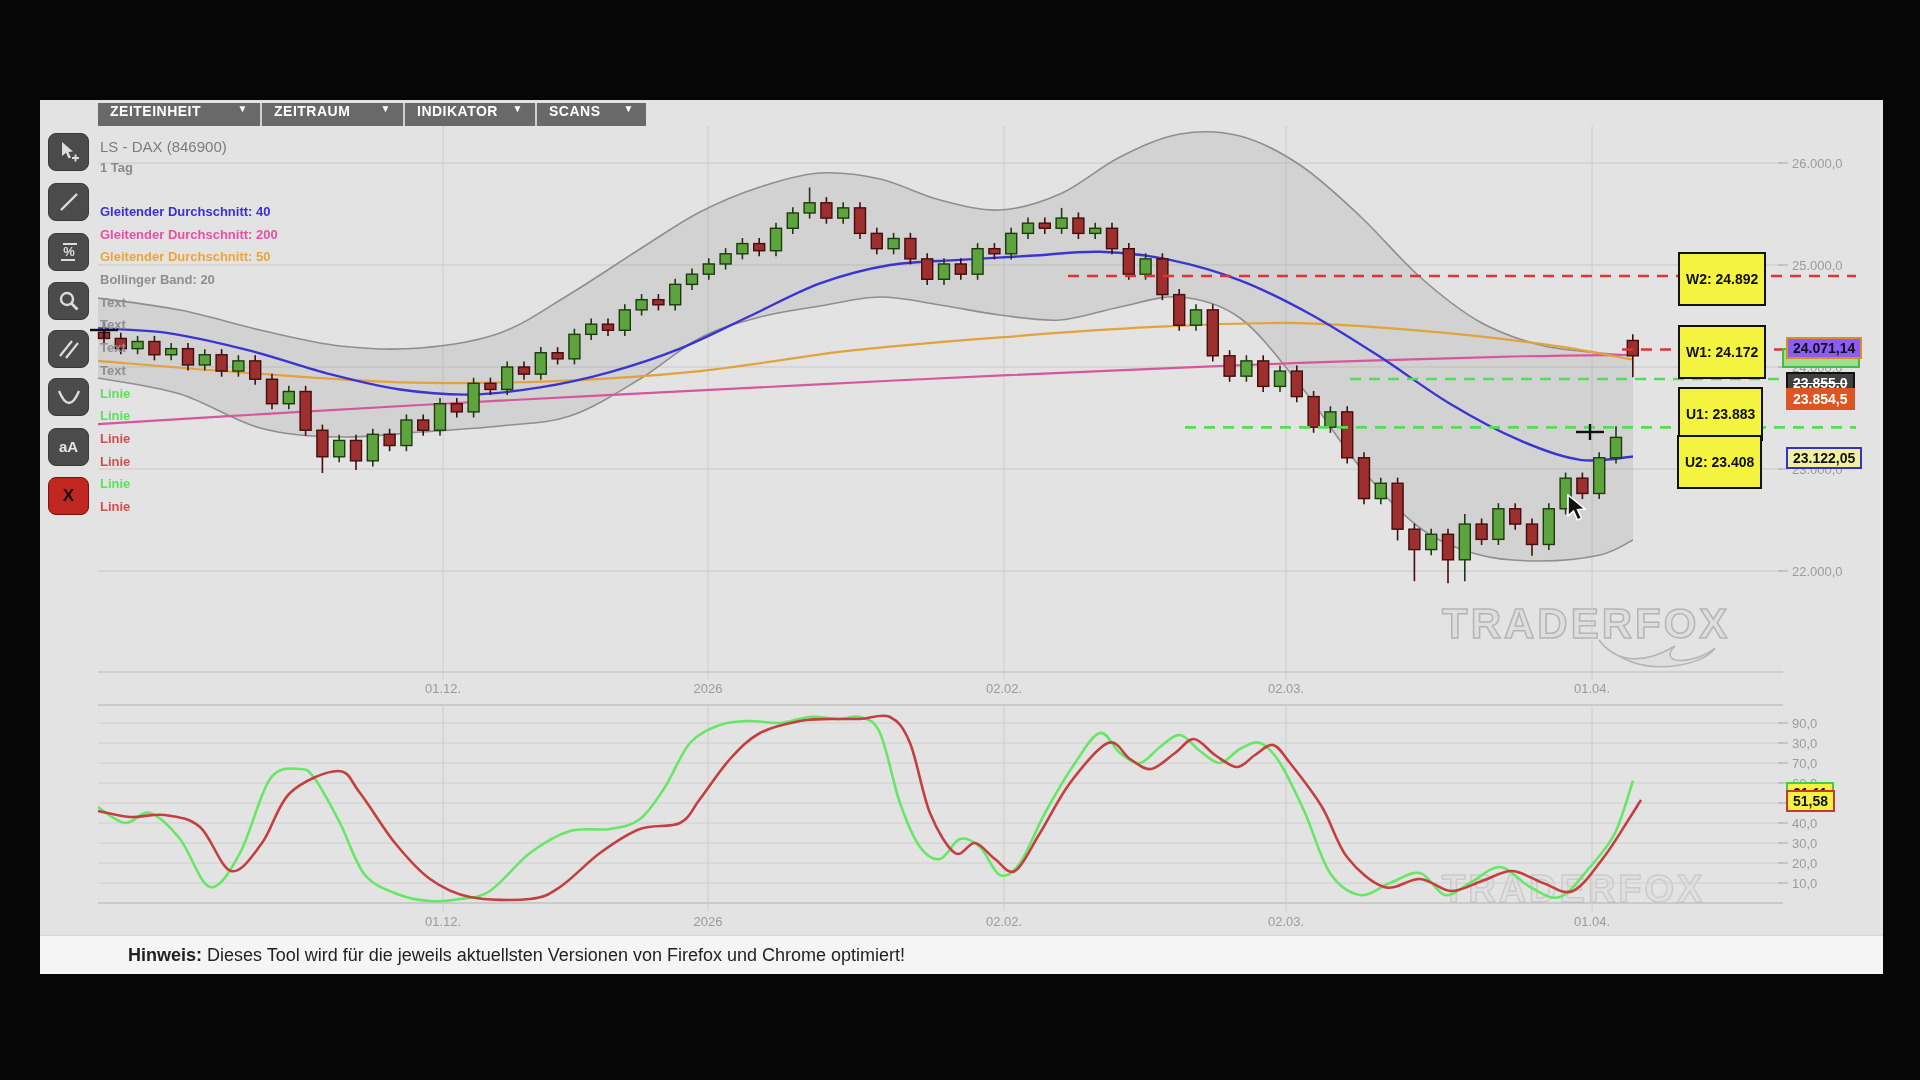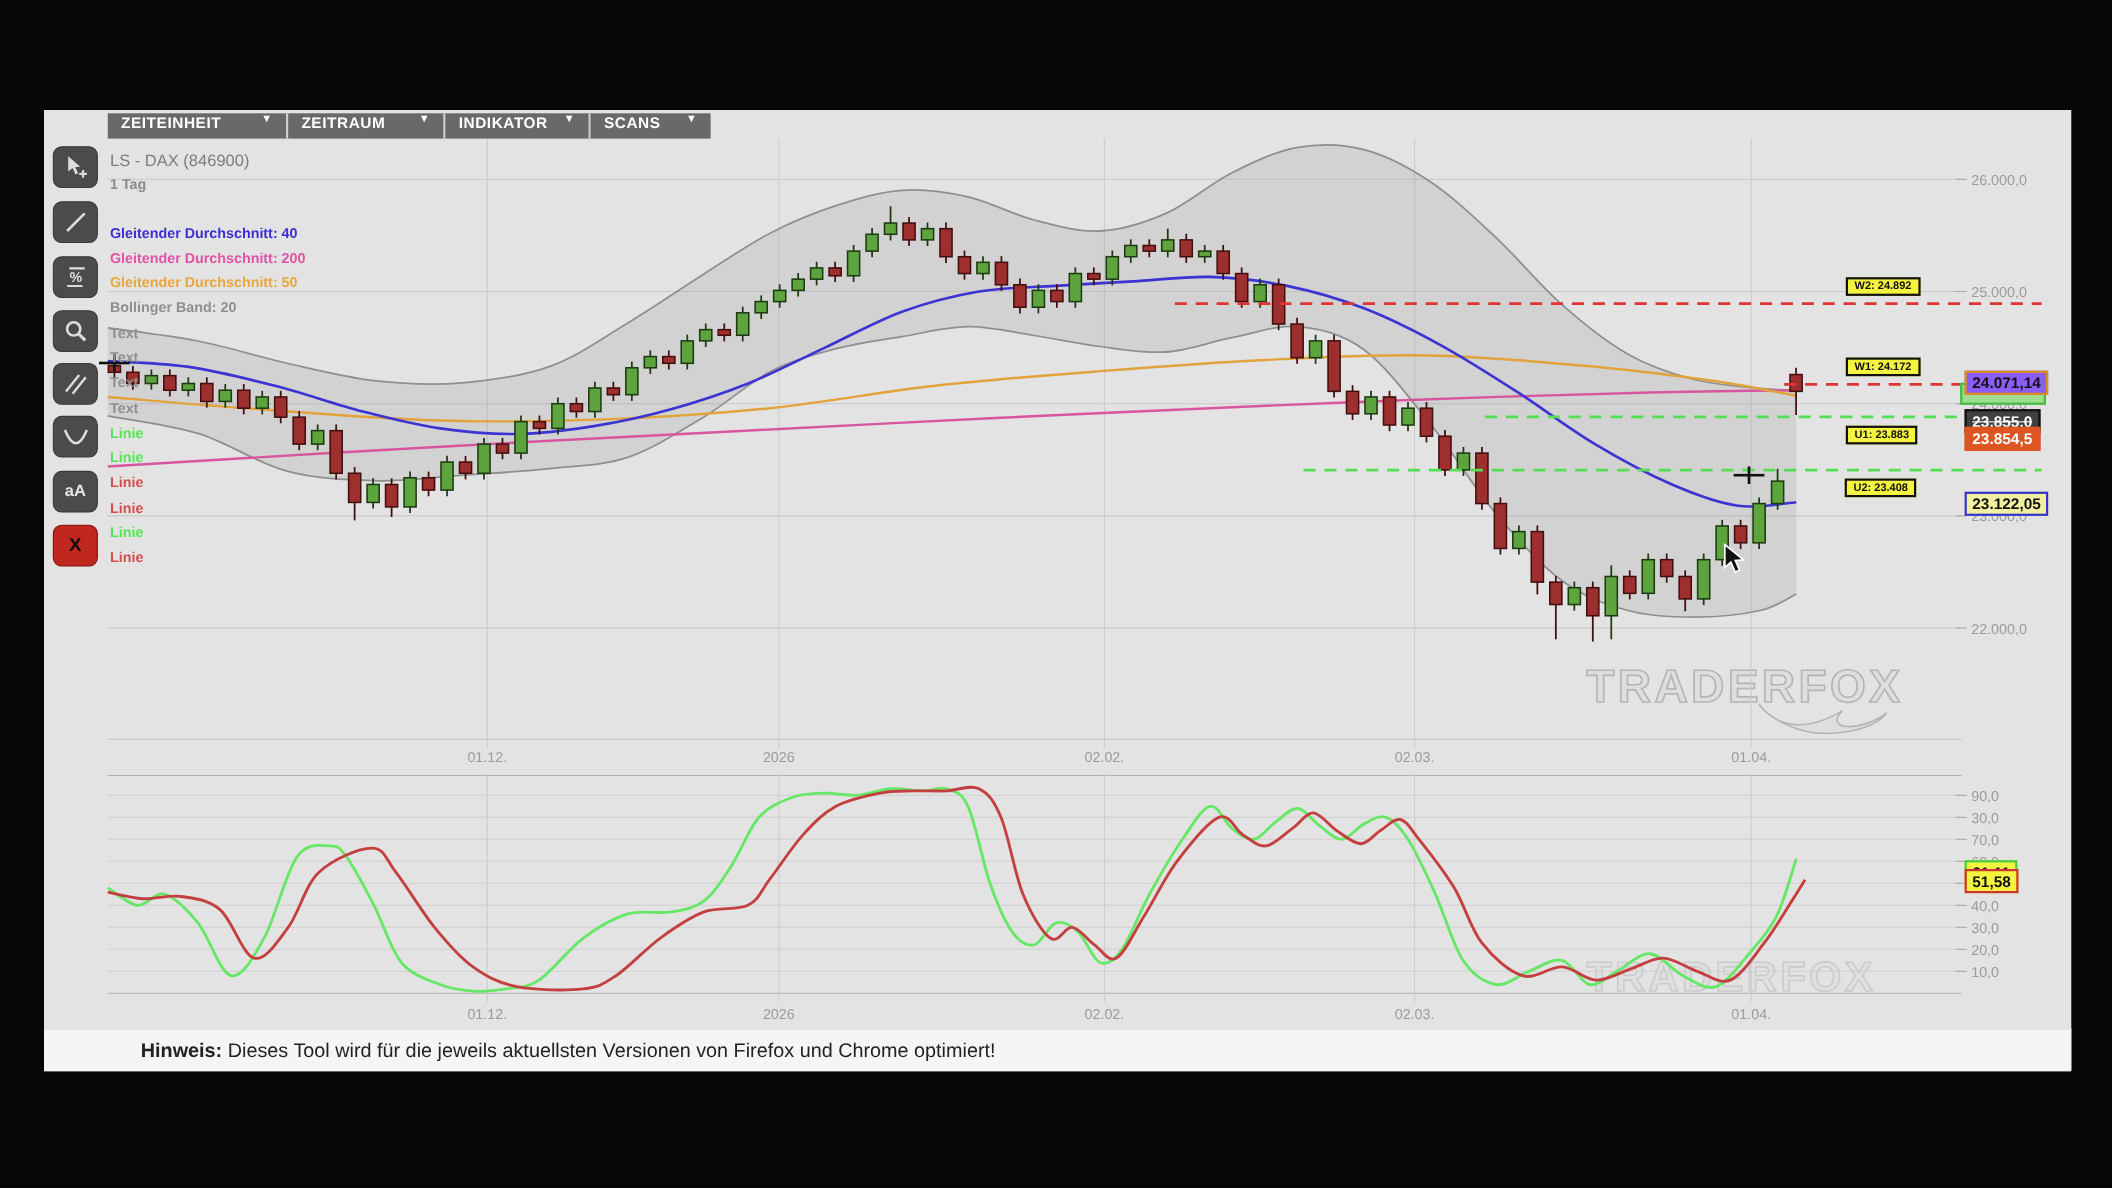--- a/index.html
+++ b/index.html
@@ -29,22 +29,22 @@
   #chartsvg{position:absolute;left:0;top:0;z-index:10;}
   
   .watermark{position:absolute;font-weight:bold;letter-spacing:3px;color:rgba(214,214,214,0.45);
     -webkit-text-stroke:1.5px #b5b5b5;z-index:5;white-space:nowrap;}
   #wm-main{left:1442px;top:600px;font-size:42px;}
   #wm-sub{left:1442px;top:868px;font-size:38px;opacity:.5;}
   .wm-swoosh{position:absolute;left:155px;top:34px;}
   
   .axlabel{position:absolute;font-size:13px;color:#9b9b9b;z-index:20;white-space:nowrap;}
   .datelabel{position:absolute;font-size:13px;color:#9b9b9b;z-index:20;transform:translateX(-50%);}
-  .leveltag{position:absolute;background:#f3f340;border:2px solid #111;color:#111;font-size:10px;
-    font-weight:bold;padding:1px 6px;z-index:22;white-space:nowrap;cursor:pointer;}
+  .leveltag{position:absolute;background:#f3f340;border:2px solid #111;color:#111;font-size:14px;
+    font-weight:bold;padding:17px 6px;z-index:22;white-space:nowrap;cursor:pointer;}
   .pricetag{position:absolute;font-size:14px;font-weight:bold;padding:1px 5px;z-index:23;white-space:nowrap;}
   
   #hintbar{position:absolute;left:40px;top:935px;width:1843px;height:38px;background:#f5f5f5;
     border-top:1px solid #d8d8d8;z-index:40;display:flex;align-items:center;}
   #hintbar .htext{margin-left:88px;font-size:18px;color:#222;}
   #hintbar b{font-weight:bold;}
   #cursor{position:absolute;z-index:60;}
 </style>
 </head>
 <body>

